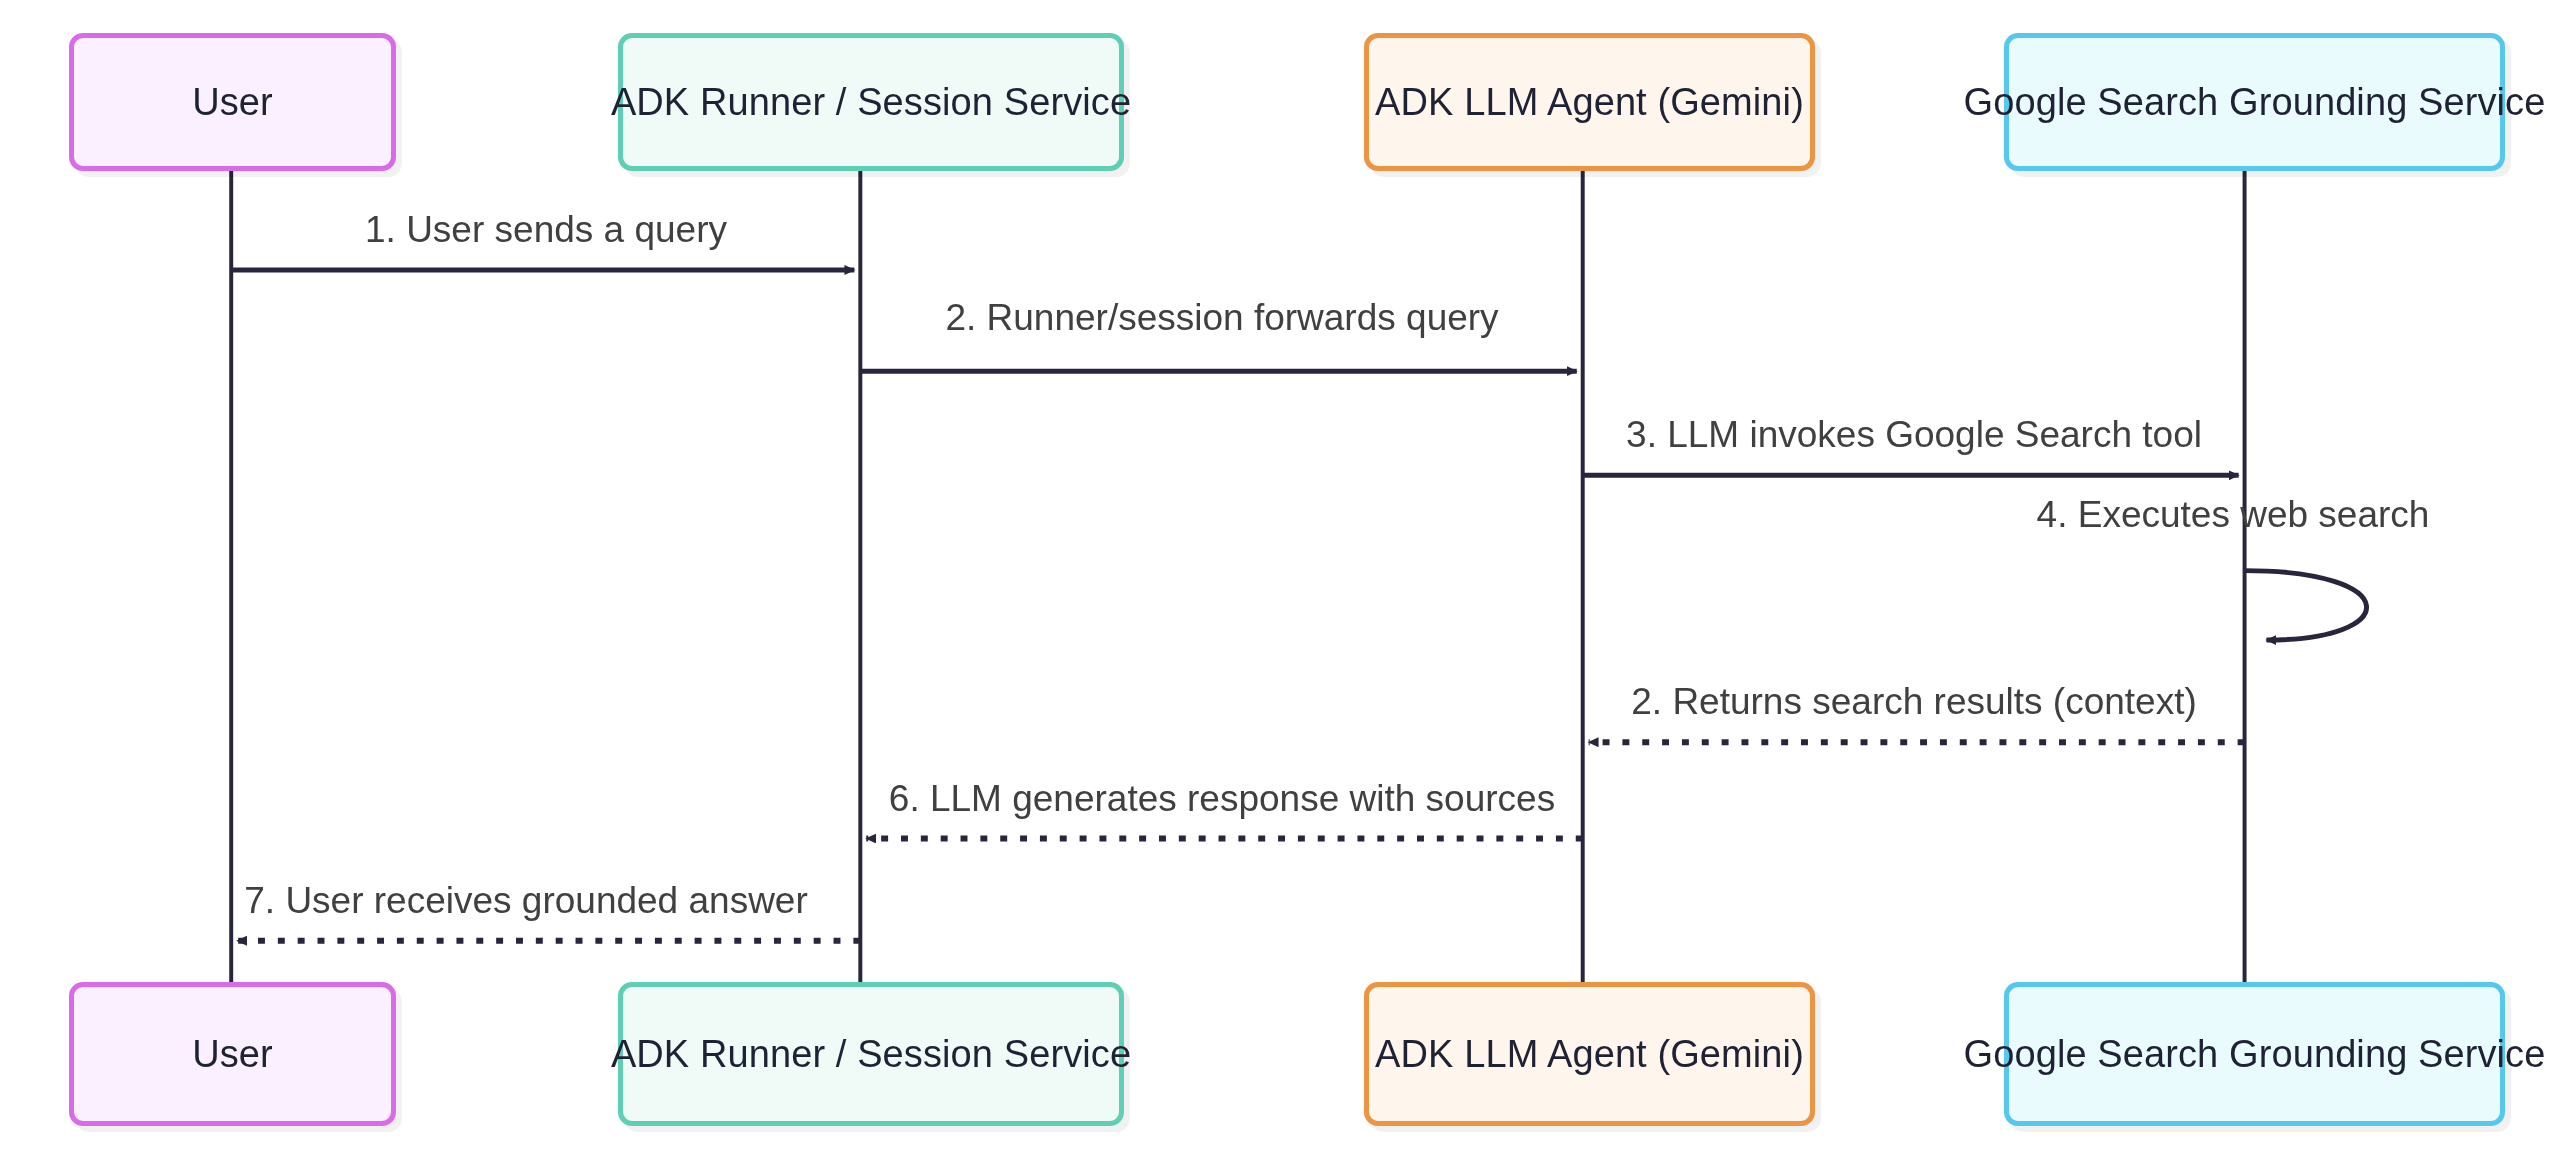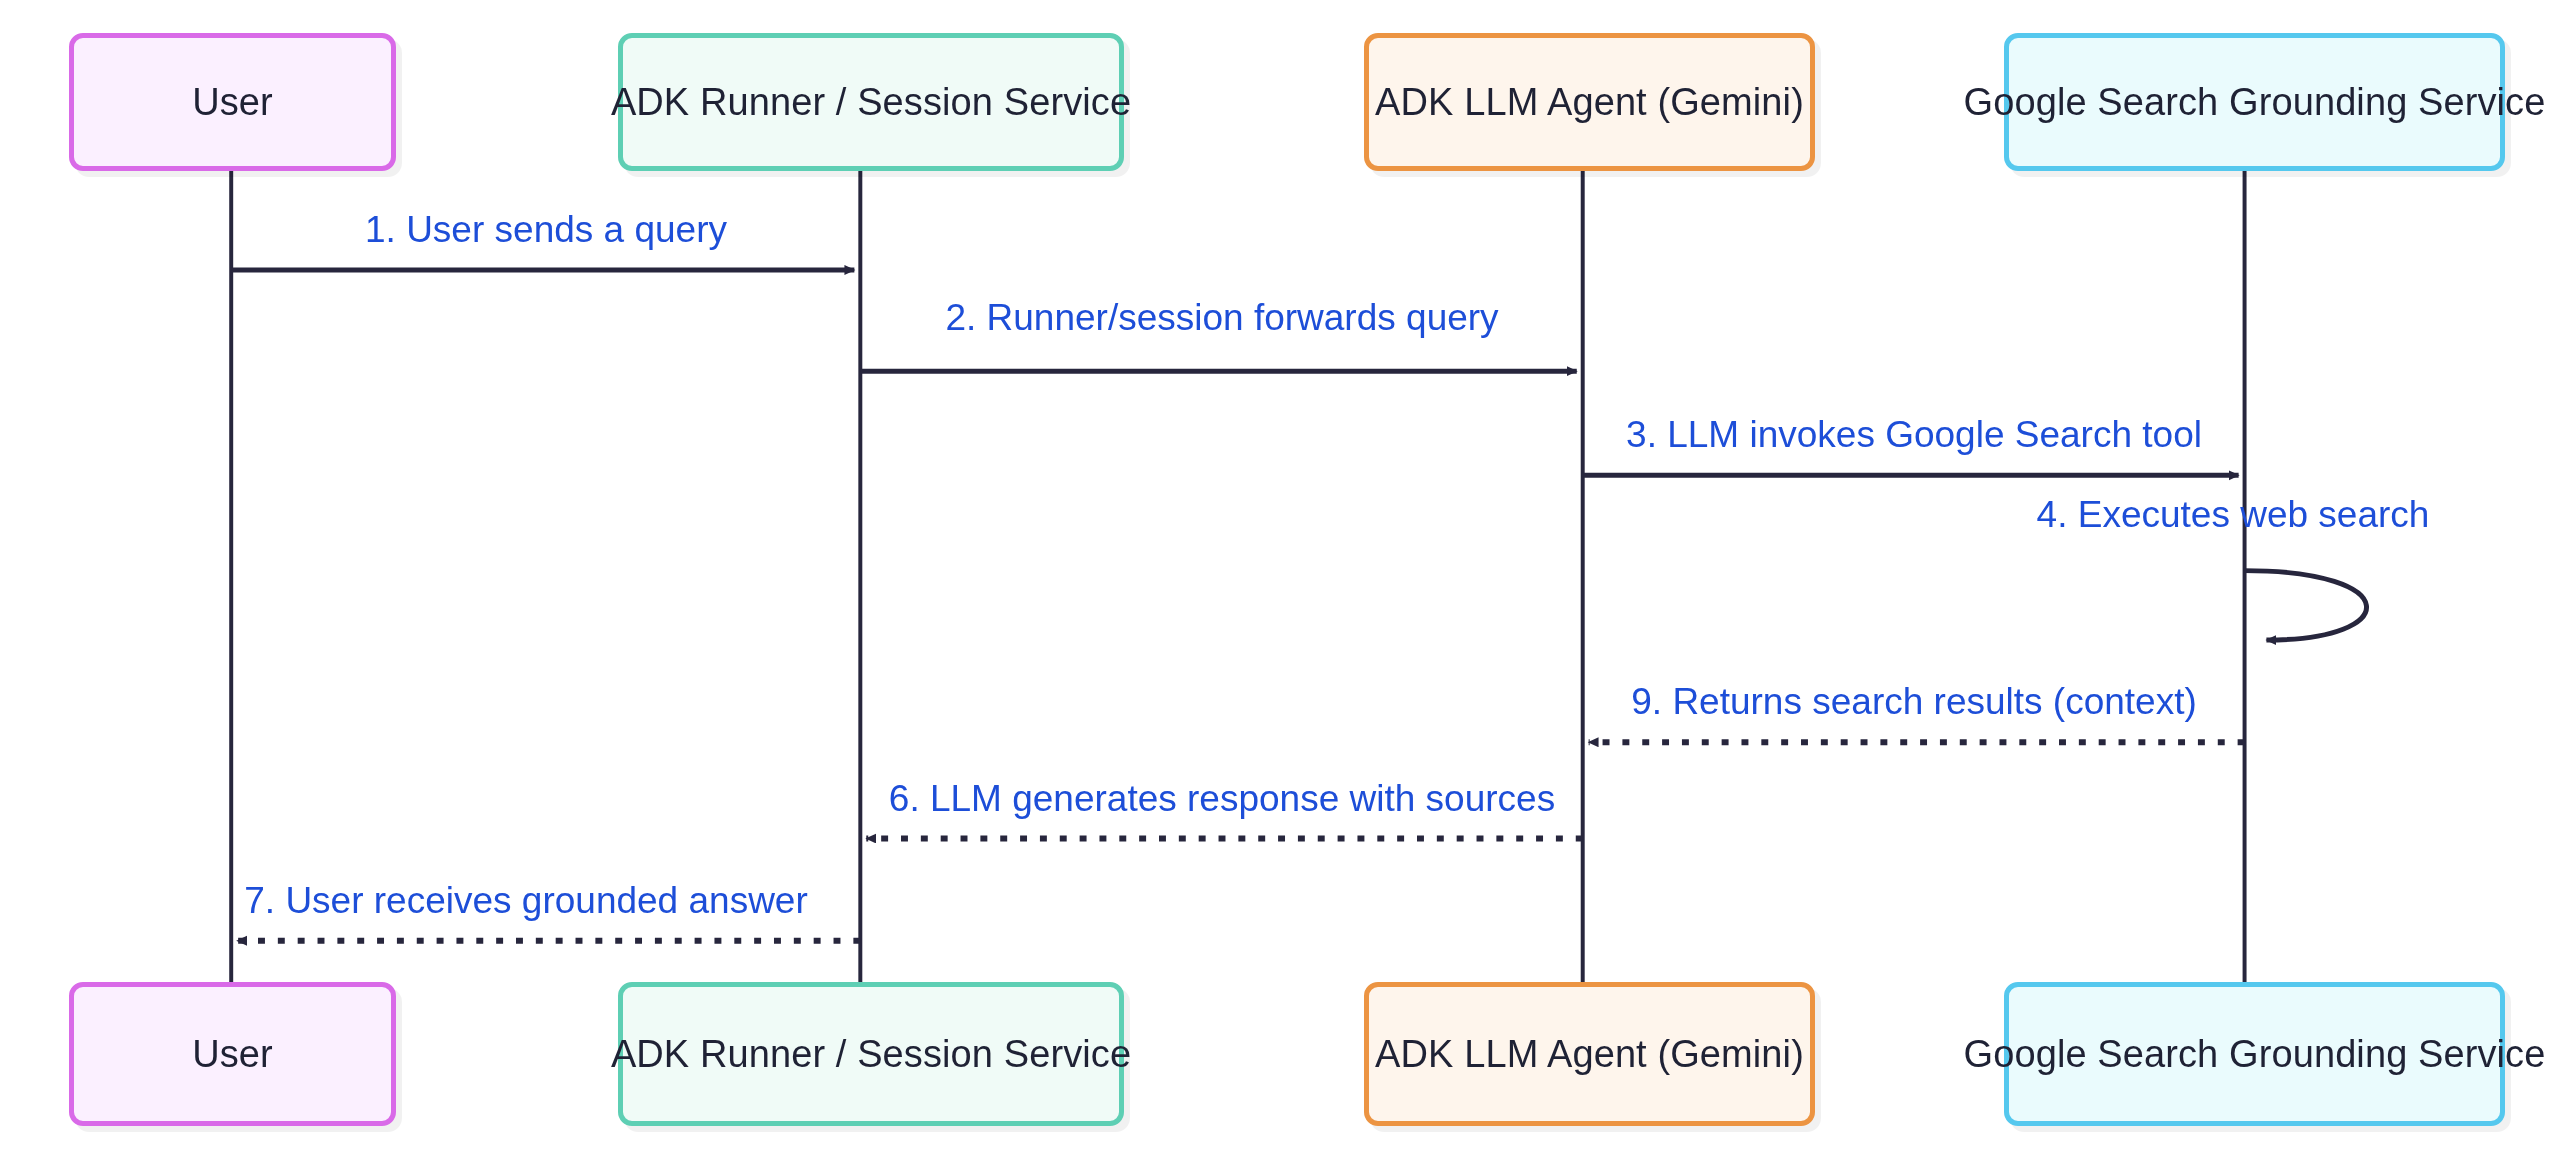--- a/index.html
+++ b/index.html
@@ -42,21 +42,21 @@
     font-size: 38px;
     line-height: 1;
     color: #1f2235;
     white-space: nowrap;
     letter-spacing: 0.1px;
   }
   .msg-label {
     position: absolute;
     font-size: 37px;
     line-height: 1;
-    color: #1d4ed8;
+    color: #404040;
     white-space: nowrap;
     transform: translate(-50%, -100%);
   }
 </style>
 </head>
 <body>
 
 <div id="diagram">
 
   <svg class="layer" xmlns="http://www.w3.org/2000/svg" viewBox="0 0 2596 1180" width="2576" height="1171">
@@ -111,19 +111,19 @@
       </div>
       <div class="actor-box" style="left: 2004px; top: 982px; width: 501px; height: 144px; background: rgb(234, 251, 253); border-color: rgb(85, 200, 238);">
         <span class="actor-label">Google Search Grounding Service</span>
       </div>
     </div>
   <div id="labels">
       <div class="msg-label" style="left: 546px; top: 248px;">1. User sends a query</div>
       <div class="msg-label" style="left: 1222px; top: 336px;">2. Runner/session forwards query</div>
       <div class="msg-label" style="left: 1914px; top: 453px; text-align: right;">3. LLM invokes Google Search tool</div>
       <div class="msg-label" style="left: 2233px; top: 533px;">4. Executes web search</div>
-      <div class="msg-label" style="left: 1914px; top: 720px;">9. Returns search results (context)</div>
+      <div class="msg-label" style="left: 1914px; top: 720px;">2. Returns search results (context)</div>
       <div class="msg-label" style="left: 1222px; top: 817px;">6. LLM generates response with sources</div>
       <div class="msg-label" style="left: 526px; top: 919px;">7. User receives grounded answer</div>
     </div>
 
 </div>
 
 
 </body></html>

